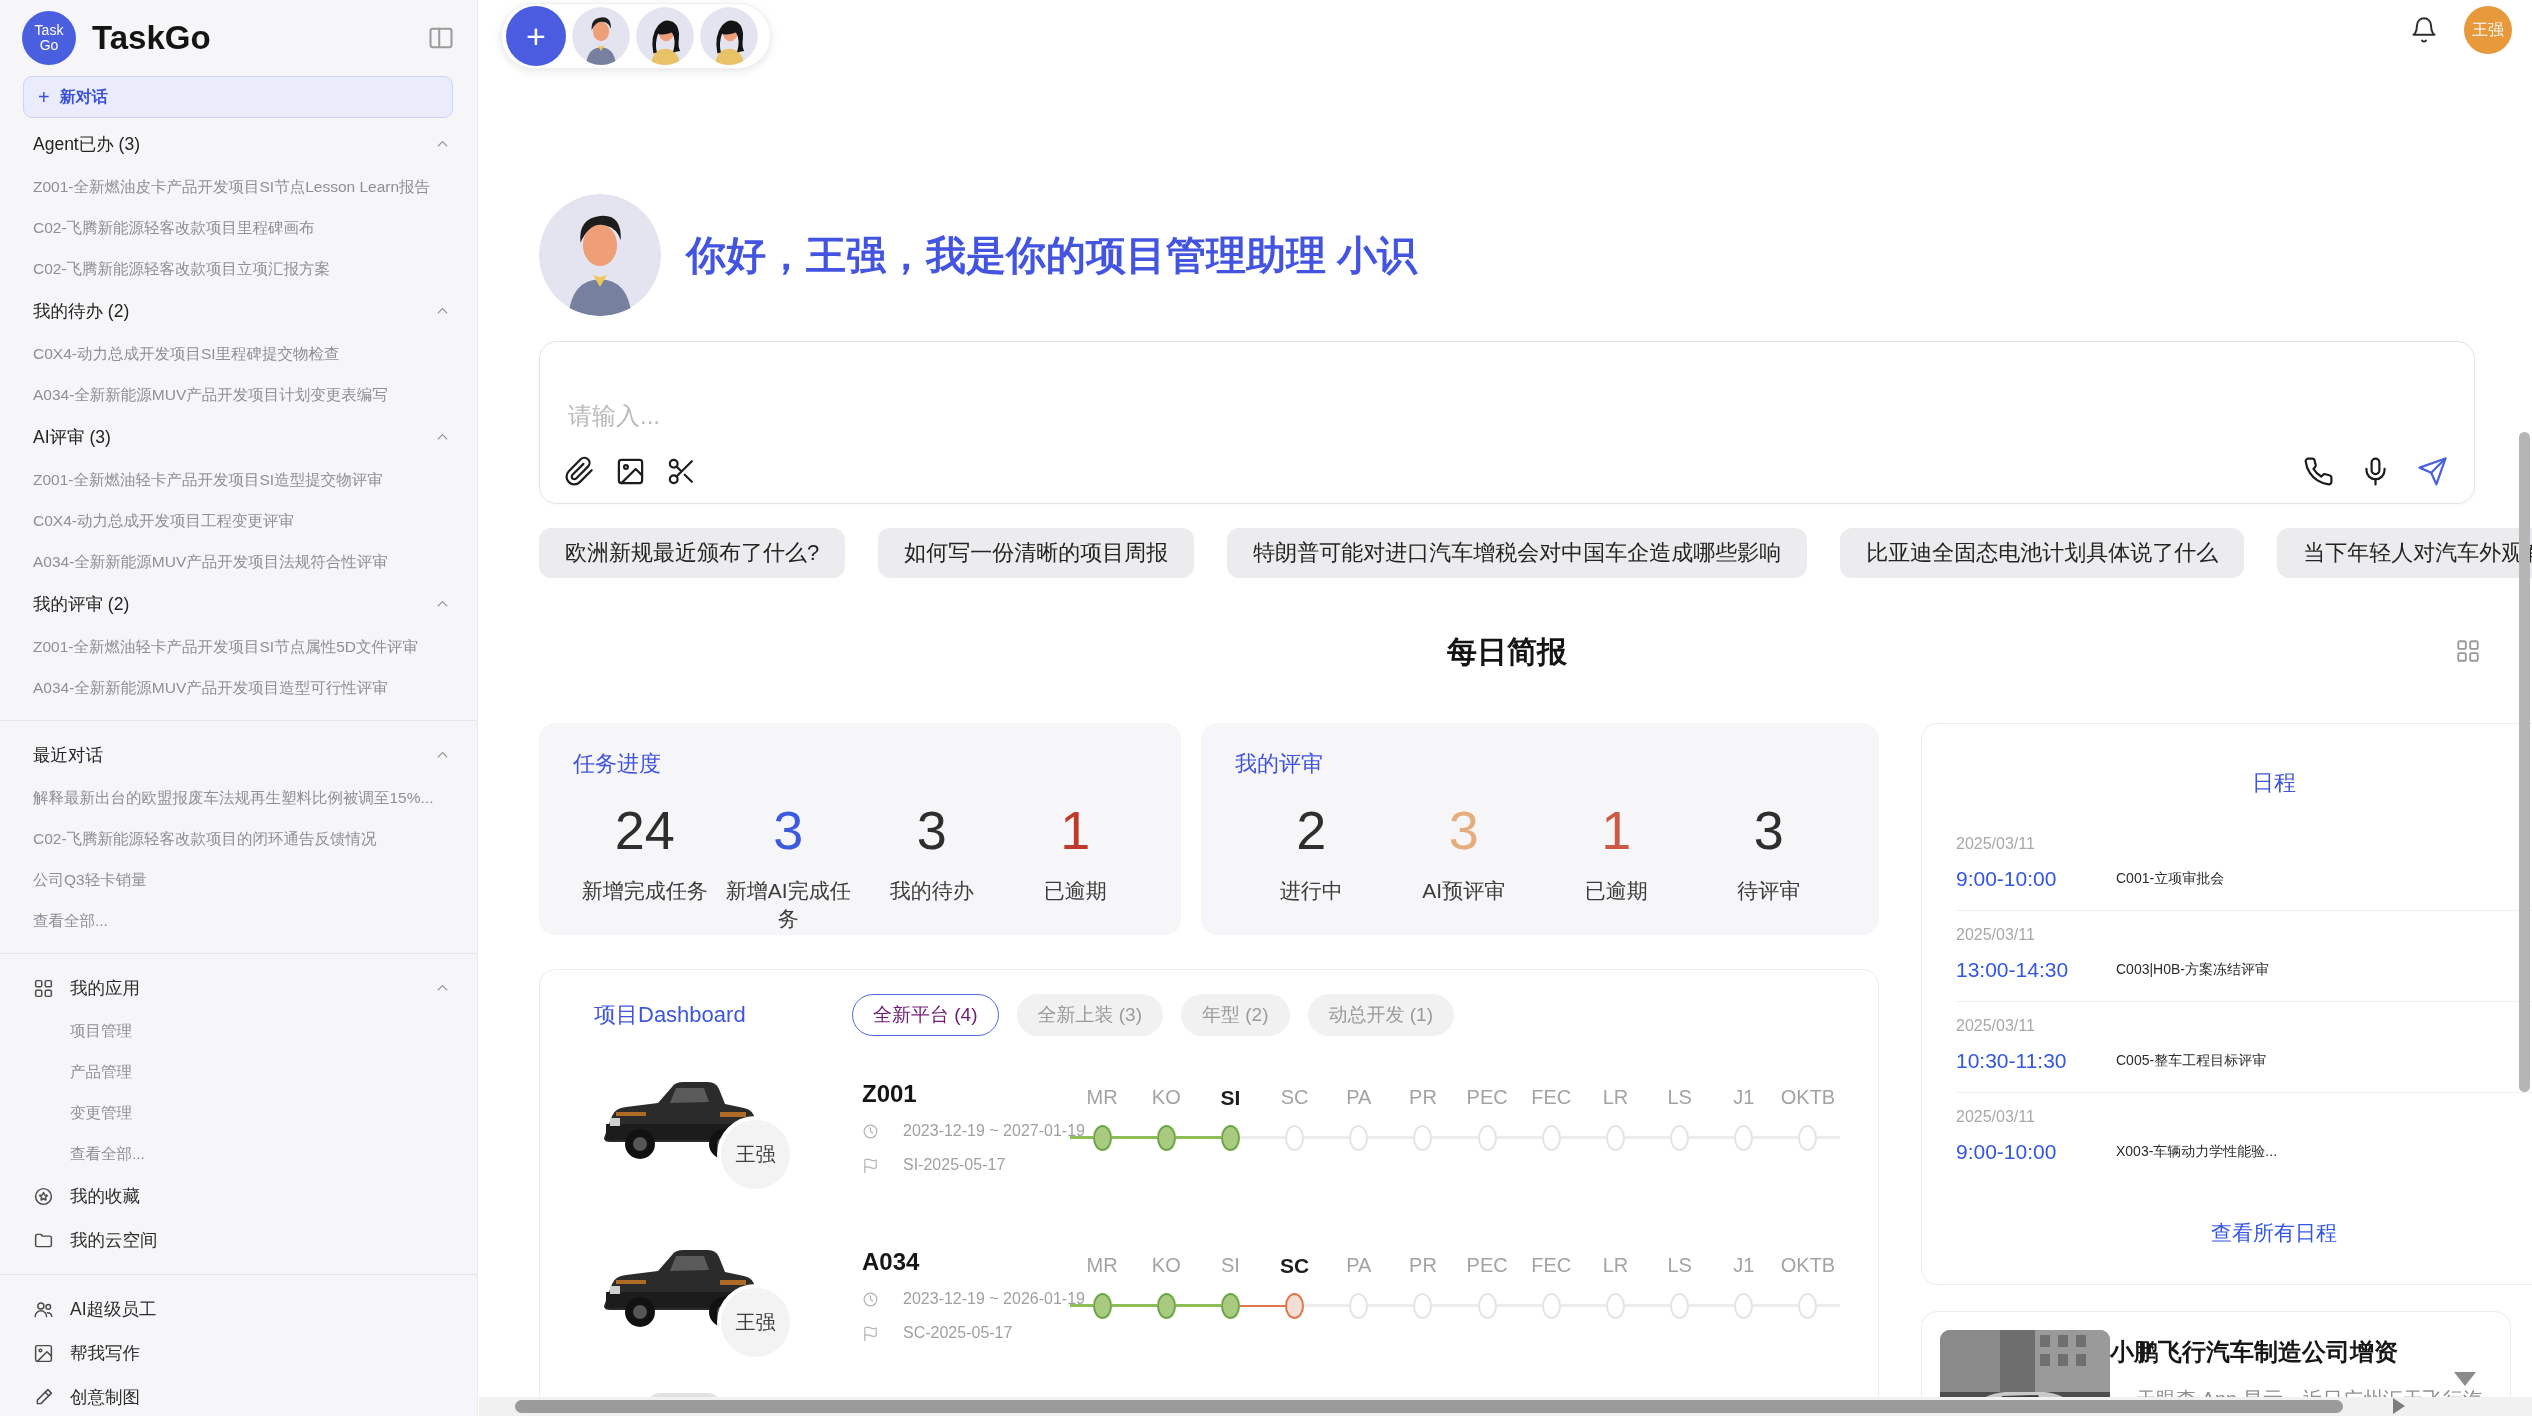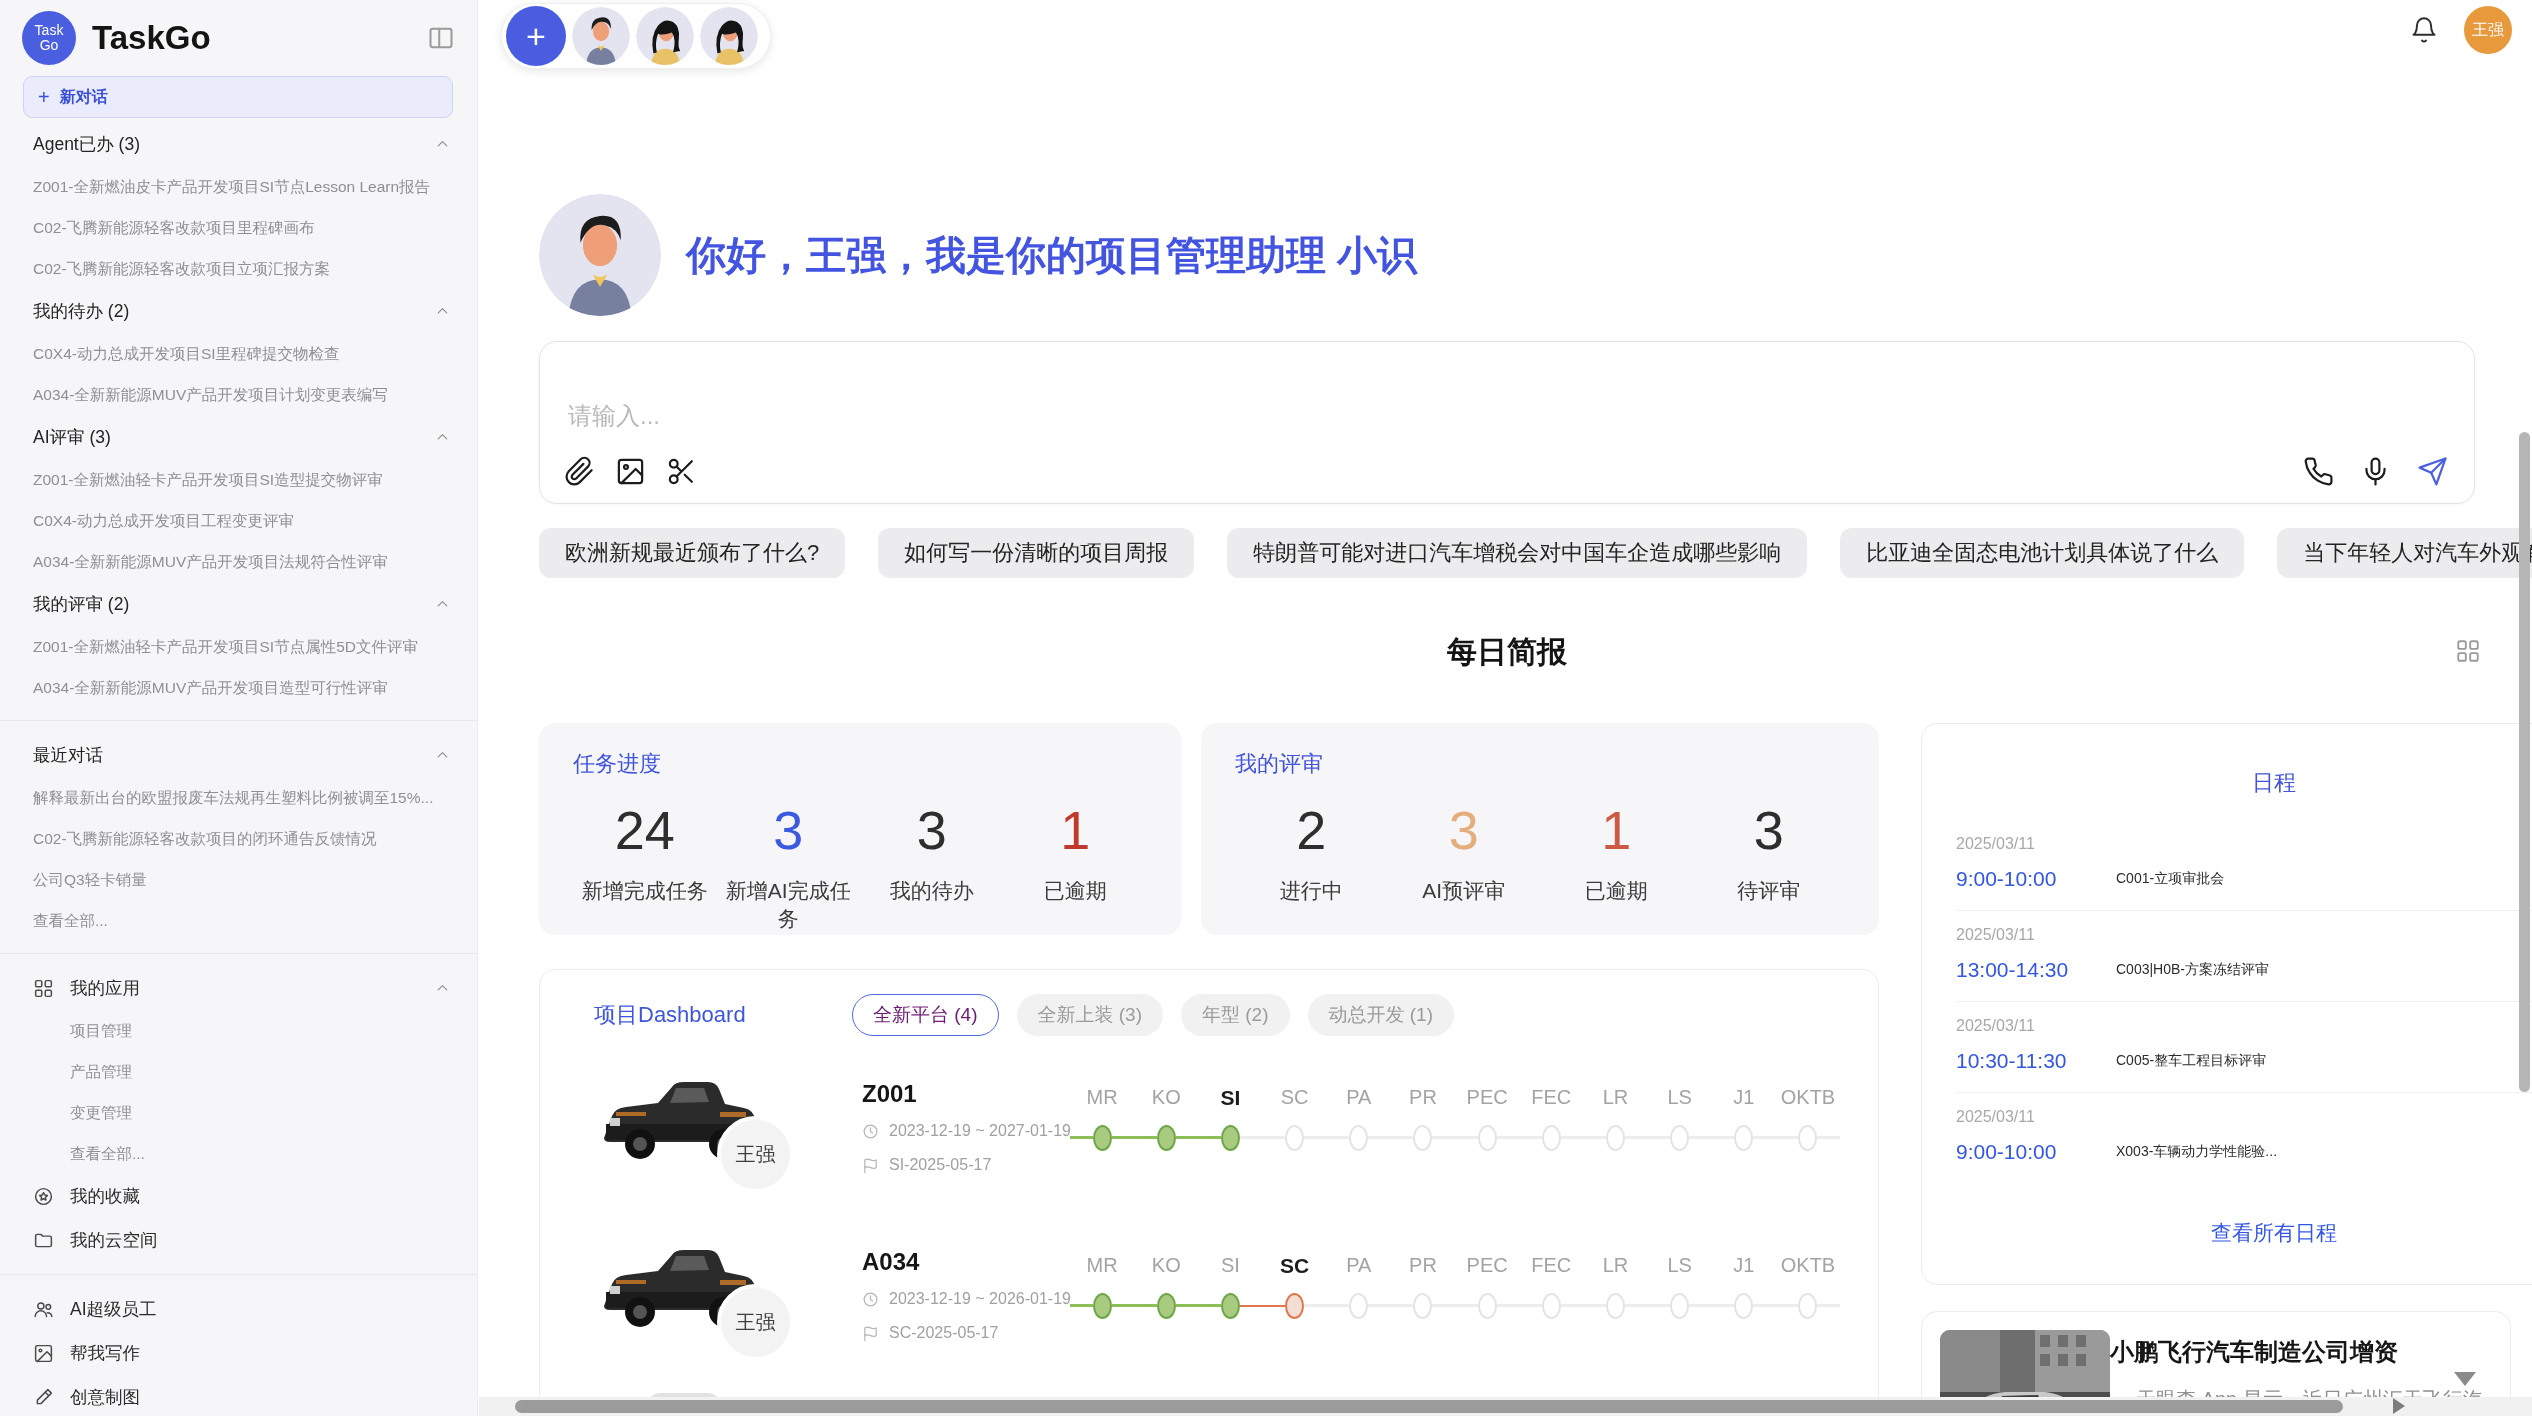--- a/index.html
+++ b/index.html
@@ -94,21 +94,21 @@
   .tabs{display:flex;gap:18px}
   .tab{height:42px;border-radius:21px;display:flex;align-items:center;padding:0 20px;font-size:19px;
     background:#f1f1f2;color:#9b9b9b;border:1.5px solid transparent;cursor:pointer;white-space:nowrap}
   .tab.active{background:#fff;color:#701a75;border-color:#4d6ae8}
   .proj-row{position:absolute;left:40px;right:35px;height:170px}
   .truck{position:absolute;left:12px;top:12px;width:170px;height:108px}
   .owner-badge{position:absolute;left:137px;top:56px;width:77px;height:77px;border-radius:50%;
     background:#f3f3f3;border:4px solid #fff;display:flex;align-items:center;justify-content:center;
     font-size:20px;color:#3f3f3f}
   .proj-code{position:absolute;left:282px;top:20px;font-size:24px;font-weight:bold;color:#161616}
-  .proj-meta{position:absolute;left:282px;display:flex;align-items:center;gap:10px;color:#a0a0a0;font-size:16px}
+  .proj-meta{position:absolute;left:282px;display:flex;align-items:center;gap:24px;color:#a0a0a0;font-size:16px}
   .proj-meta .mic2{width:17px;height:17px;color:#b5b5b5}
   .milestones{position:absolute;left:490px;width:770px;top:26px;display:flex}
   .ms-step{flex:1;display:flex;flex-direction:column}
   .ms-label{text-align:center;font-size:20px;color:#a3a3a3;height:26px;margin-bottom:12px}
   .ms-label.current{color:#1c1c1c;font-weight:700;font-size:21px}
   .ms-track{display:flex;align-items:center;height:27px}
   .ms-line{flex:1;height:3px;background:#ededed}
   .ms-line.done{background:#8cbf58}
   .ms-line.overdue{background:#e0764f;height:2px}
   .ms-node{width:19px;height:26px;border-radius:50%;background:#fff;border:2.5px solid #e4e4e4;flex:0 0 auto}

